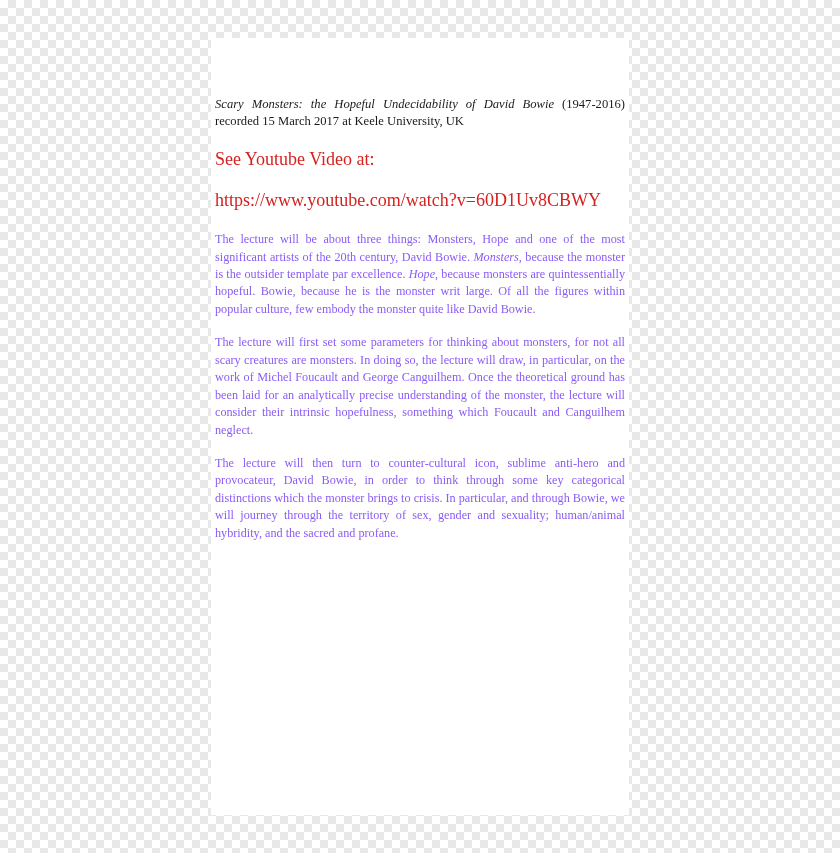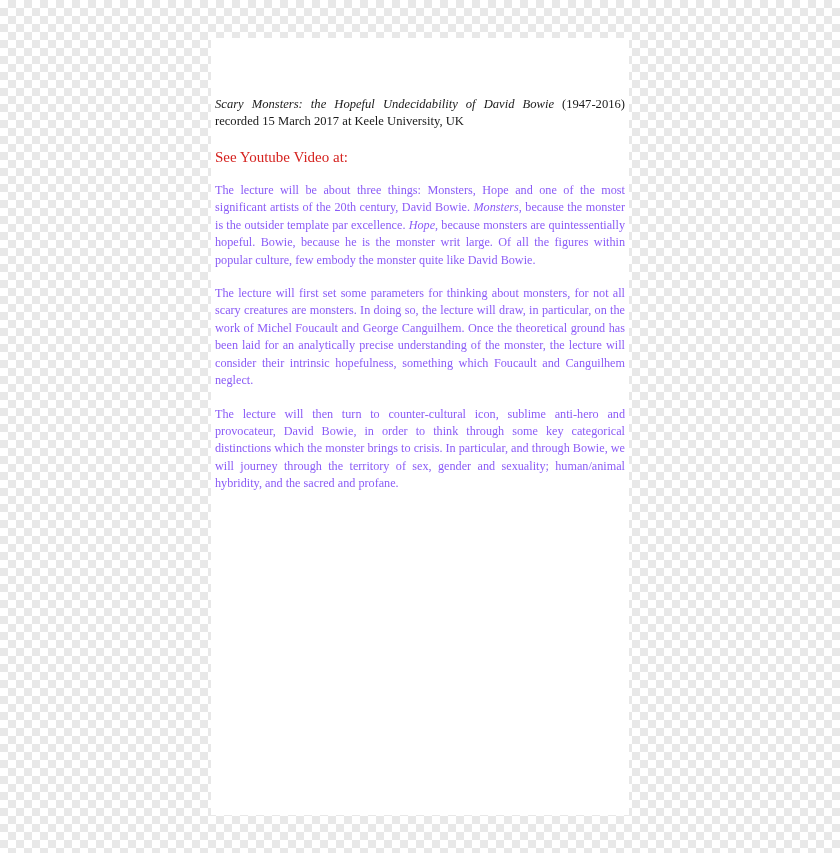--- a/index.html
+++ b/index.html
@@ -38,21 +38,21 @@
     line-height: 1.38;
     color: #1a1a1a;
     text-align: justify;
     margin: 0 0 16px 0;
   }
   .doc-title .t-ital {
     font-style: italic;
   }
   .link-line {
     color: #d5221f;
-    font-size: 15px;
+    font-size: 18px;
     line-height: 1.4;
     margin: 16px 0 14px 0;
   }
   .link-line.url {
     margin-bottom: 18px;
   }
   p.body-par {
     font-size: 12.2px;
     line-height: 1.43;
     color: #8b5cf6;
@@ -73,20 +73,21 @@
 <div class="page">
   <div class="page-inner">
 
     <div class="doc-title">
       <span class="t-ital">Scary Monsters: the Hopeful Undecidability of David Bowie</span>
       <span>(1947-2016) recorded 15 March 2017 at Keele University, UK</span>
     </div>
 
     <div class="link-line">See Youtube Video at:</div>
 
+    <div class="link-line url">https://www.youtube.com/watch?v=60D1Uv8CBWY</div>
 
     <p class="body-par">
       <span>The lecture will be about three things: Monsters, Hope and one of the most significant artists of the 20th century, David Bowie. </span><span class="ital">Monsters</span><span>, because the monster is the outsider template par excellence. </span><span class="ital">Hope</span><span>, because monsters are quintessentially hopeful. Bowie, because he is the monster writ large. Of all the figures within popular culture, few embody the monster quite like David Bowie.</span>
     </p>
 
     <p class="body-par">
       <span>The lecture will first set some parameters for thinking about monsters, for not all scary creatures are monsters. In doing so, the lecture will draw, in particular, on the work of Michel Foucault and George Canguilhem. Once the theoretical ground has been laid for an analytically precise understanding of the monster, the lecture will consider their intrinsic hopefulness, something which Foucault and Canguilhem neglect.</span>
     </p>
 
     <p class="body-par">

